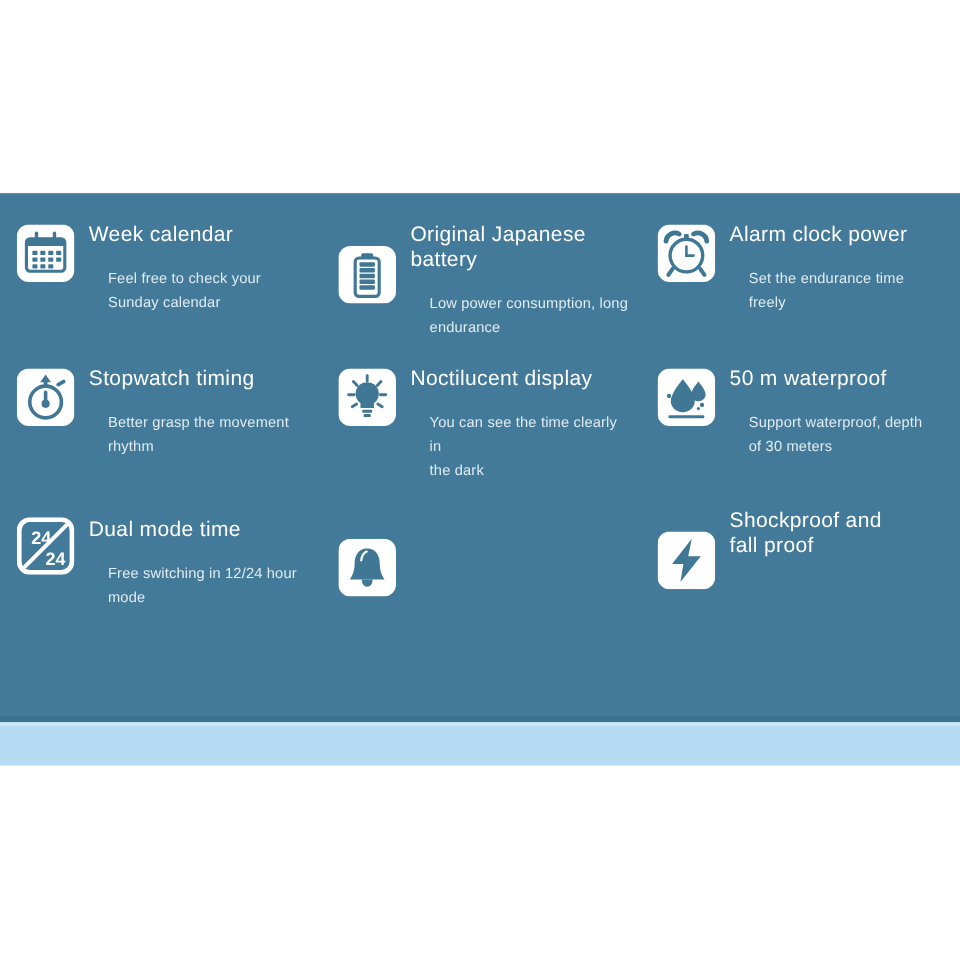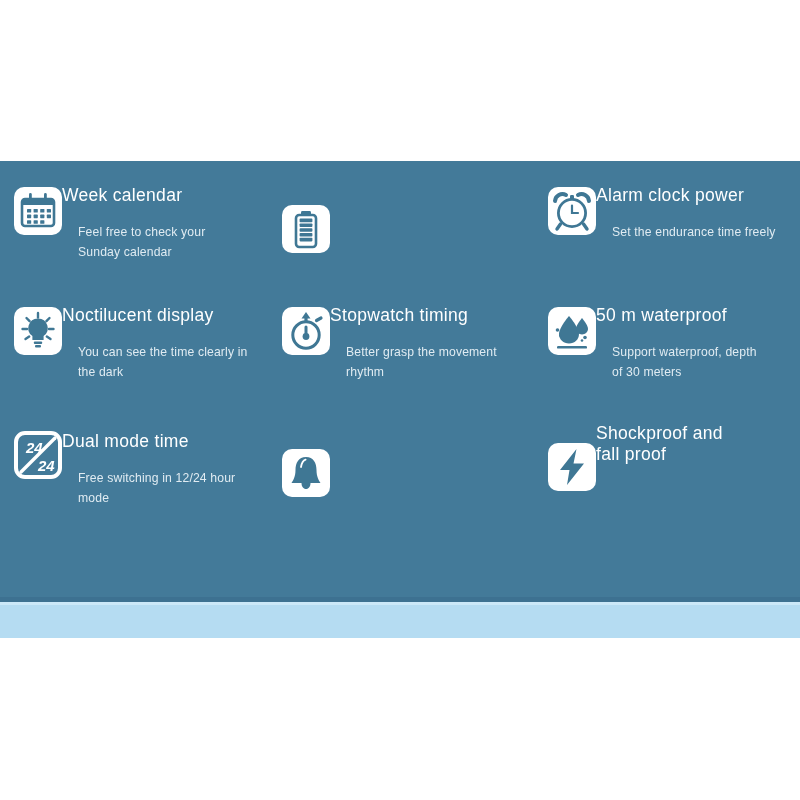--- a/index.html
+++ b/index.html
@@ -74,21 +74,21 @@
     box-sizing: border-box;
   }
   .card.pad2 { padding-left: 14px; }
   .card.pad3 { padding-left: 8px; }
 
   .icon-box {
     flex: 0 0 auto;
     width: 48px;
     height: 32px;
     margin-top: 4px;
-    font-style: italic;
+    margin-right: 12px;
   }
   .icon-box svg { display: block; width: 48px; height: 48px; }
 
   .card-text {
     flex: 1 1 auto;
     padding-top: 2px;
   }
   .card-title {
     color: #ffffff;
     font-size: 17.5px;
@@ -167,38 +167,63 @@
           <rect x="14" y="10" width="20" height="32" rx="3.2" ry="3.2" fill="none" stroke="#3f7794" stroke-width="2.6"></rect>
           <g fill="#3f7794">
             <rect x="17.6" y="13.6" width="12.8" height="3.6" rx="0.8"></rect>
             <rect x="17.6" y="18.4" width="12.8" height="3.6" rx="0.8"></rect>
             <rect x="17.6" y="23.2" width="12.8" height="3.6" rx="0.8"></rect>
             <rect x="17.6" y="28" width="12.8" height="3.6" rx="0.8"></rect>
             <rect x="17.6" y="32.8" width="12.8" height="3.6" rx="0.8"></rect>
           </g>
         </svg>
       </span>
+      <div class="card-text">
+        <p class="card-title">Original Japanese
+battery</p>
+        <p class="card-desc">Low power consumption, long
+endurance</p>
+      </div>
     </div>
 
     <div class="card pad3 r1c3">
       <span class="icon-box">
         <svg viewBox="0 0 48 48">
           <rect x="0" y="0" width="48" height="48" rx="10" ry="10" fill="#ffffff"></rect>
           <path d="M7 14 A7.5 7.5 0 0 1 18 8" fill="none" stroke="#3f7794" stroke-width="4" stroke-linecap="round"></path>
           <path d="M41 14 A7.5 7.5 0 0 0 30 8" fill="none" stroke="#3f7794" stroke-width="4" stroke-linecap="round"></path>
           <rect x="22" y="8" width="4" height="5" rx="1.2" fill="#3f7794"></rect>
           <circle cx="24" cy="26" r="13.6" fill="none" stroke="#3f7794" stroke-width="2.8"></circle>
           <path d="M24 18.5 L24 26 L30 26" fill="none" stroke="#3f7794" stroke-width="2.2" stroke-linecap="round"></path>
           <path d="M12.5 37 L9 42" stroke="#3f7794" stroke-width="3.4" stroke-linecap="round"></path>
           <path d="M35.5 37 L39 42" stroke="#3f7794" stroke-width="3.4" stroke-linecap="round"></path>
         </svg>
       </span>
       <div class="card-text">
         <p class="card-title">Alarm clock power</p>
         <p class="card-desc">Set the endurance time freely</p>
+      </div>
+    </div>
+
+    <div class="card r2c1">
+      <span class="icon-box">
+        <svg viewBox="0 0 48 48">
+          <rect x="0" y="0" width="48" height="48" rx="10" ry="10" fill="#ffffff"></rect>
+          <path d="M24 5 L19.5 11.5 L28.5 11.5 Z" fill="#3f7794"></path>
+          <rect x="22.4" y="9" width="3.2" height="6" fill="#3f7794"></rect>
+          <path d="M34.5 13.5 L39 11" stroke="#3f7794" stroke-width="3.2" stroke-linecap="round"></path>
+          <circle cx="24" cy="28" r="13.2" fill="none" stroke="#3f7794" stroke-width="3"></circle>
+          <path d="M24 20 L24 28" stroke="#3f7794" stroke-width="3" stroke-linecap="round"></path>
+          <circle cx="24" cy="29.5" r="3.4" fill="#3f7794"></circle>
+        </svg>
+      </span>
+      <div class="card-text">
+        <p class="card-title">Stopwatch timing</p>
+        <p class="card-desc">Better grasp the movement
+rhythm</p>
       </div>
     </div>
 
     <div class="card pad2 r2c2">
       <span class="icon-box">
         <svg viewBox="0 0 48 48">
           <rect x="0" y="0" width="48" height="48" rx="10" ry="10" fill="#ffffff"></rect>
           <g stroke="#3f7794" stroke-width="2.4" stroke-linecap="round">
             <path d="M24 6 L24 10.5"></path>
             <path d="M12.5 11 L15.6 14.2"></path>
@@ -213,39 +238,20 @@
           <rect x="21" y="38" width="6" height="2.6" rx="1" fill="#3f7794"></rect>
         </svg>
       </span>
       <div class="card-text">
         <p class="card-title">Noctilucent display</p>
         <p class="card-desc">You can see the time clearly in
 the dark</p>
       </div>
     </div>
 
-    <div class="card r2c1">
-      <span class="icon-box">
-        <svg viewBox="0 0 48 48">
-          <rect x="0" y="0" width="48" height="48" rx="10" ry="10" fill="#ffffff"></rect>
-          <path d="M24 5 L19.5 11.5 L28.5 11.5 Z" fill="#3f7794"></path>
-          <rect x="22.4" y="9" width="3.2" height="6" fill="#3f7794"></rect>
-          <path d="M34.5 13.5 L39 11" stroke="#3f7794" stroke-width="3.2" stroke-linecap="round"></path>
-          <circle cx="24" cy="28" r="13.2" fill="none" stroke="#3f7794" stroke-width="3"></circle>
-          <path d="M24 20 L24 28" stroke="#3f7794" stroke-width="3" stroke-linecap="round"></path>
-          <circle cx="24" cy="29.5" r="3.4" fill="#3f7794"></circle>
-        </svg>
-      </span>
-      <div class="card-text">
-        <p class="card-title">Stopwatch timing</p>
-        <p class="card-desc">Better grasp the movement
-rhythm</p>
-      </div>
-    </div>
-
     <div class="card pad3 r2c3">
       <span class="icon-box">
         <svg viewBox="0 0 48 48">
           <rect x="0" y="0" width="48" height="48" rx="10" ry="10" fill="#ffffff"></rect>
           <path d="M21 9 C21 9 31 20.5 31 27 C31 32.5 26.6 36.5 21 36.5 C15.4 36.5 11 32.5 11 27 C11 20.5 21 9 21 9 Z" fill="#3f7794"></path>
           <path d="M34 11 C34 11 40 18 40 21.8 C40 25 37.3 27.4 34 27.4 C30.7 27.4 28 25 28 21.8 C28 18 34 11 34 11 Z" fill="#3f7794"></path>
           <g fill="#3f7794">
             <circle cx="9.5" cy="23" r="1.8"></circle>
             <circle cx="12.5" cy="28.5" r="1.4"></circle>
             <circle cx="37" cy="30.5" r="1.8"></circle>

